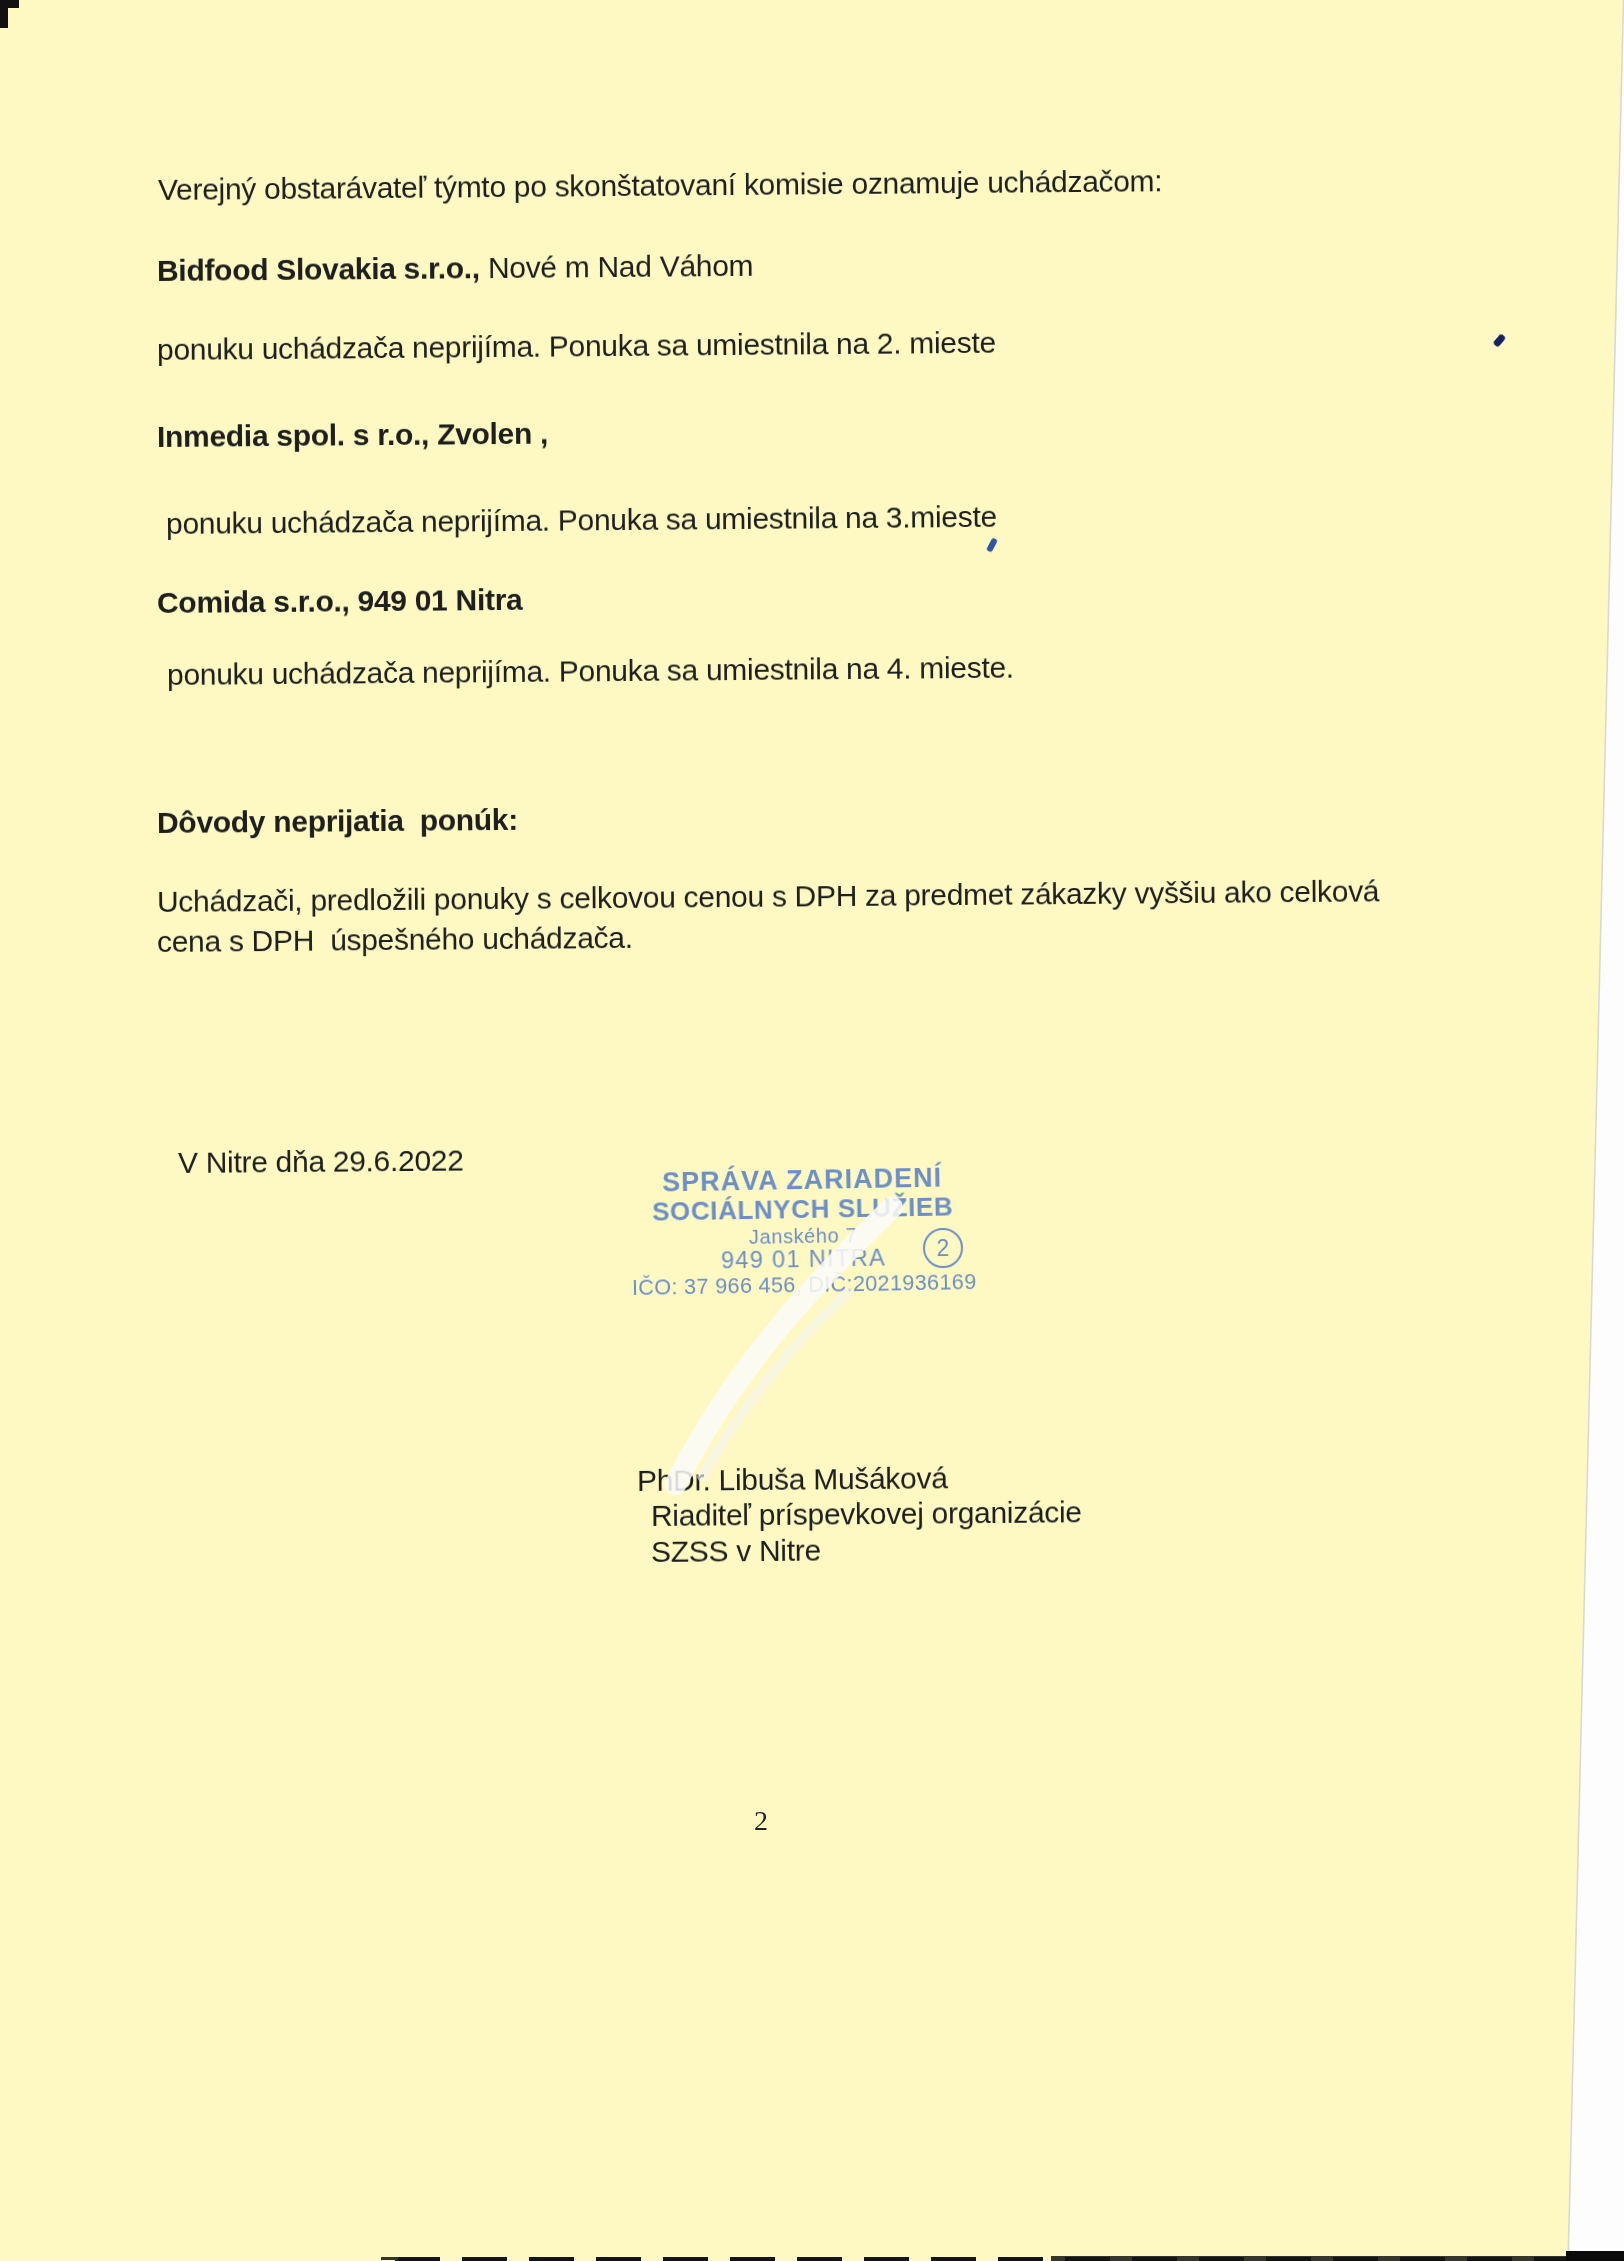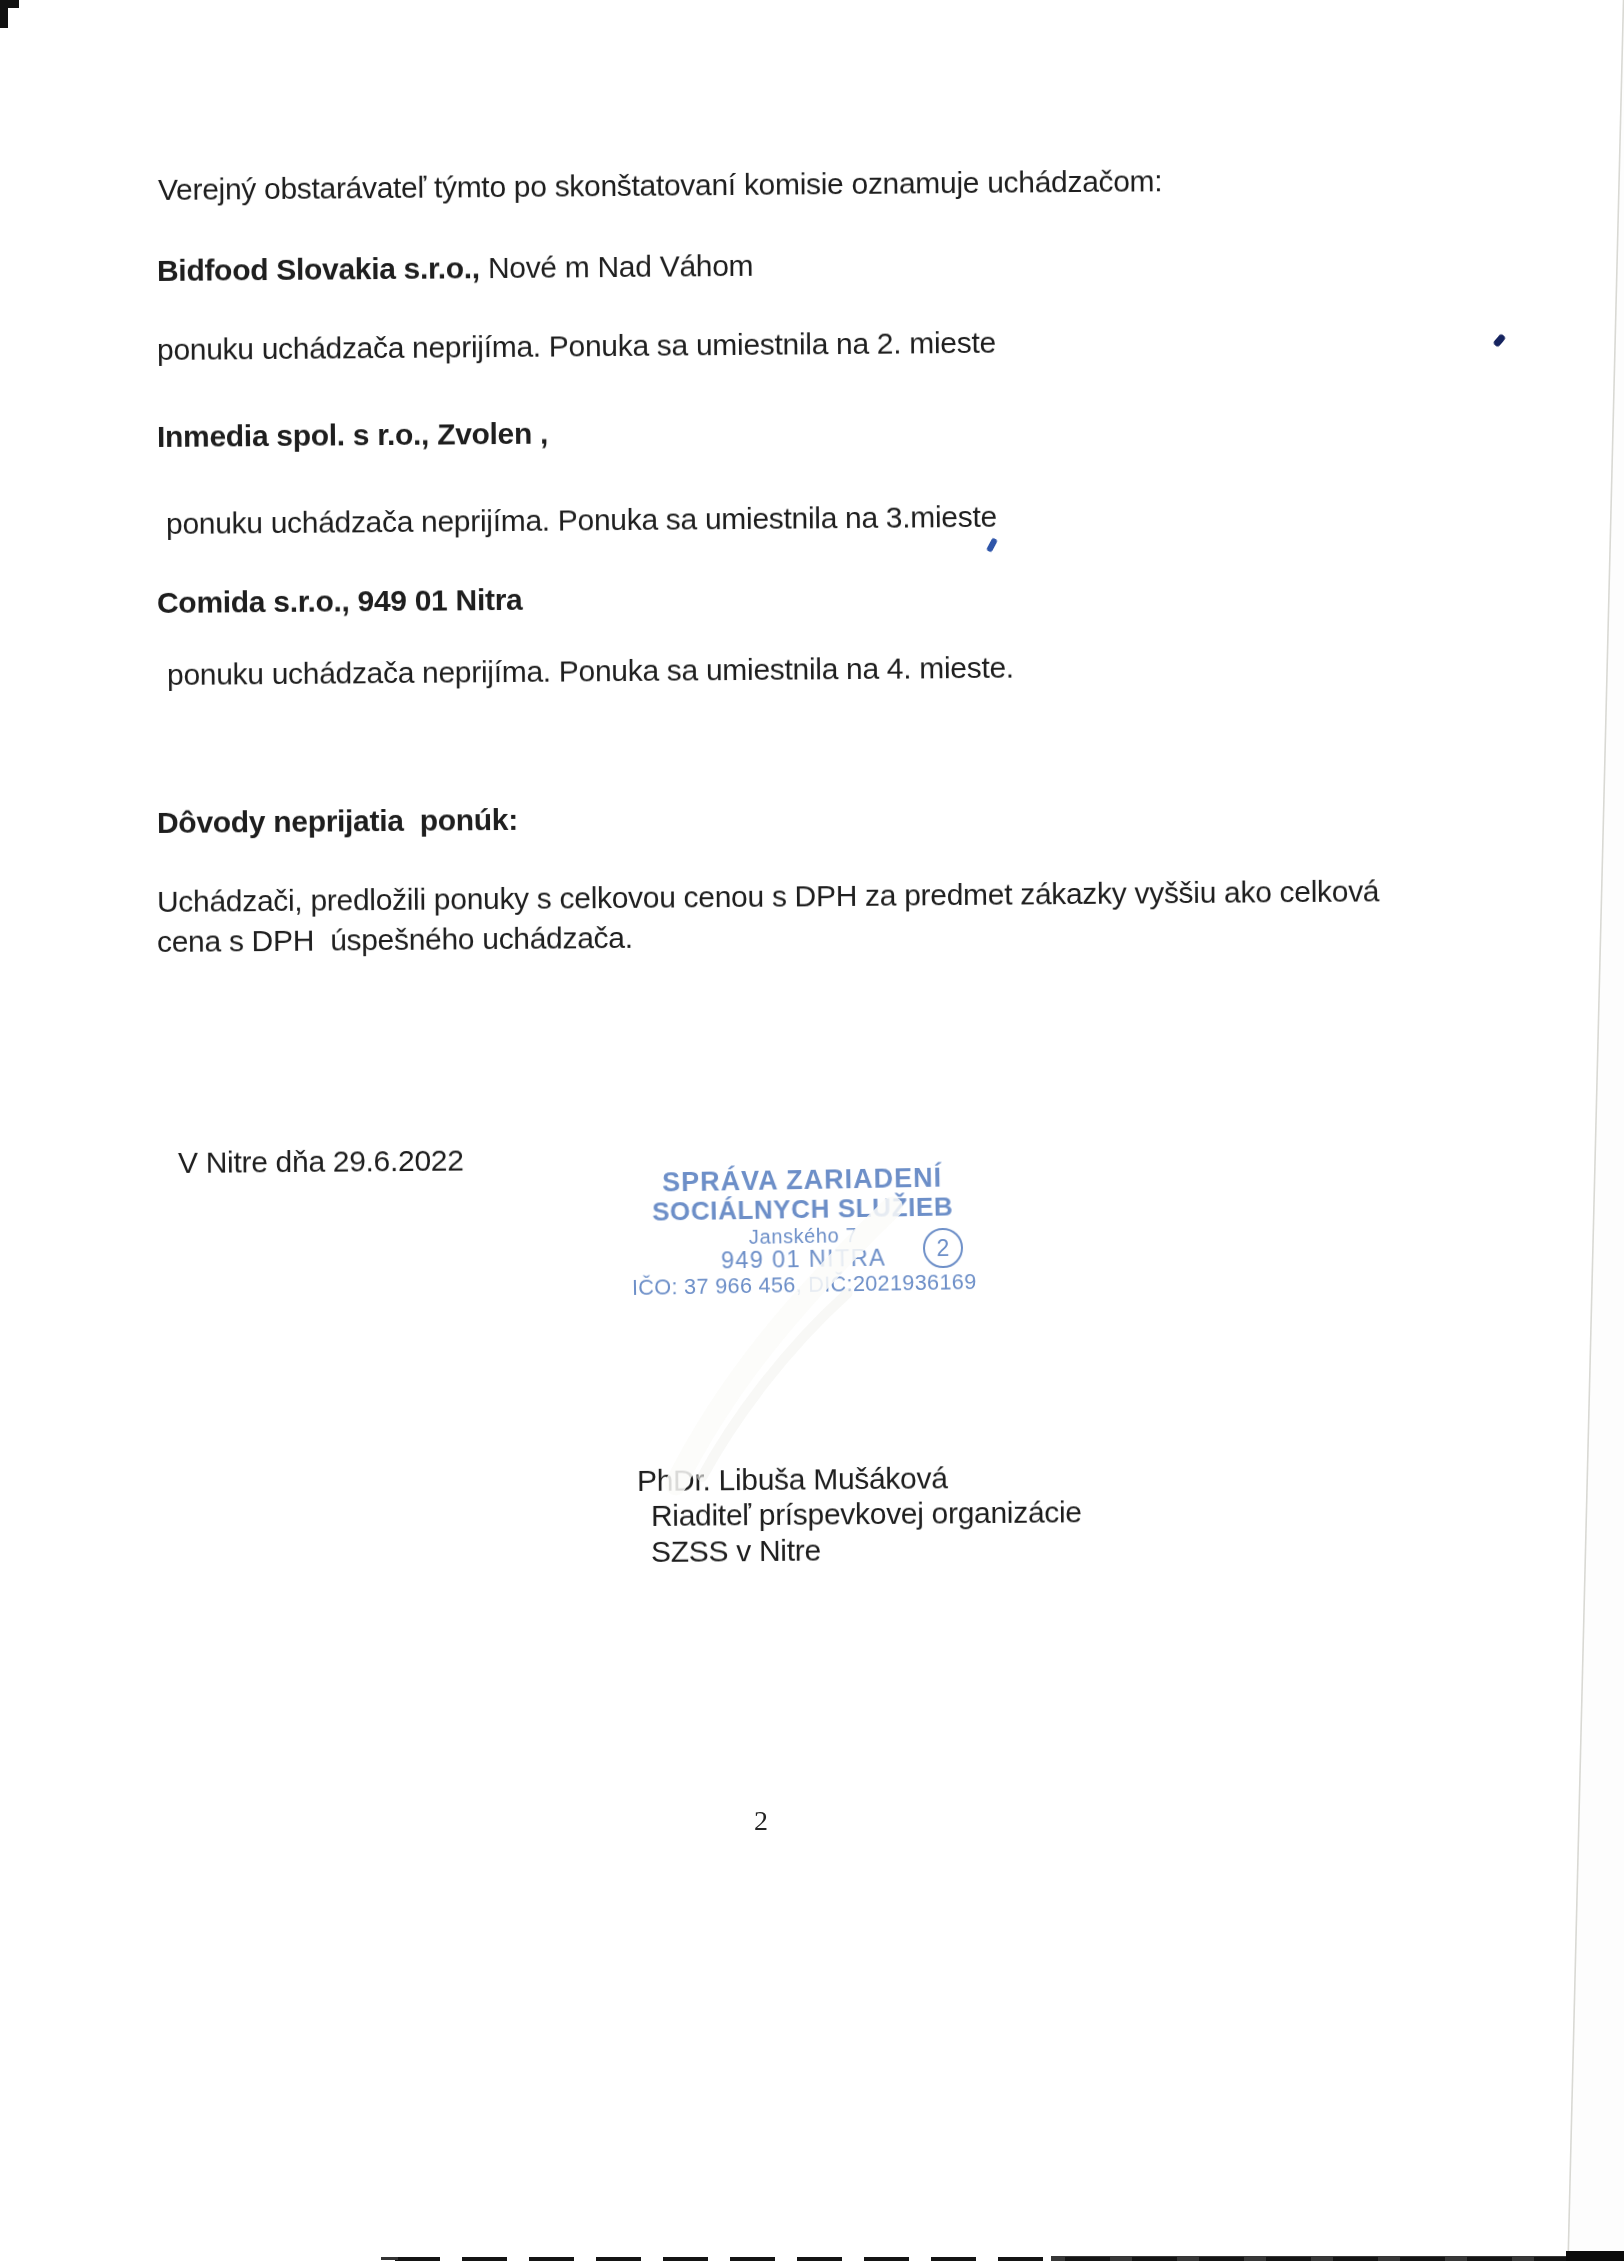--- a/index.html
+++ b/index.html
@@ -1,19 +1,19 @@
 <!DOCTYPE html>
 <html style="font-size:10.2px"><head>
 <meta charset="utf-8">
 <style>
   html,body{margin:0;padding:0;background:#ddd;}
   .page{
     position:relative;
     width:1625px;height:2261px;
-    background:#ffffff;
+    background:#fef9c3;
     overflow:hidden;
     font-family:"Liberation Sans",sans-serif;
   }
   
   .txt{
     position:absolute;
     white-space:pre;
     font-size:30px;
     line-height:1.1;
     color:#1e1e1e;

